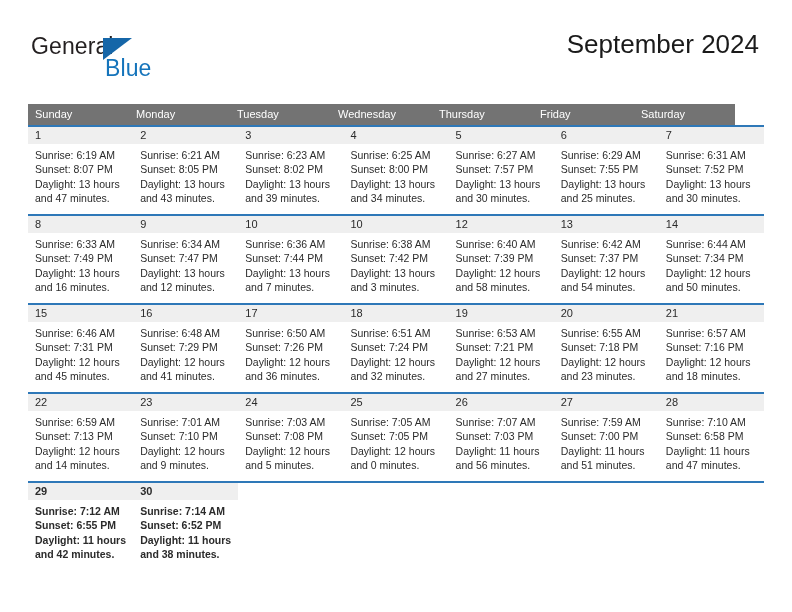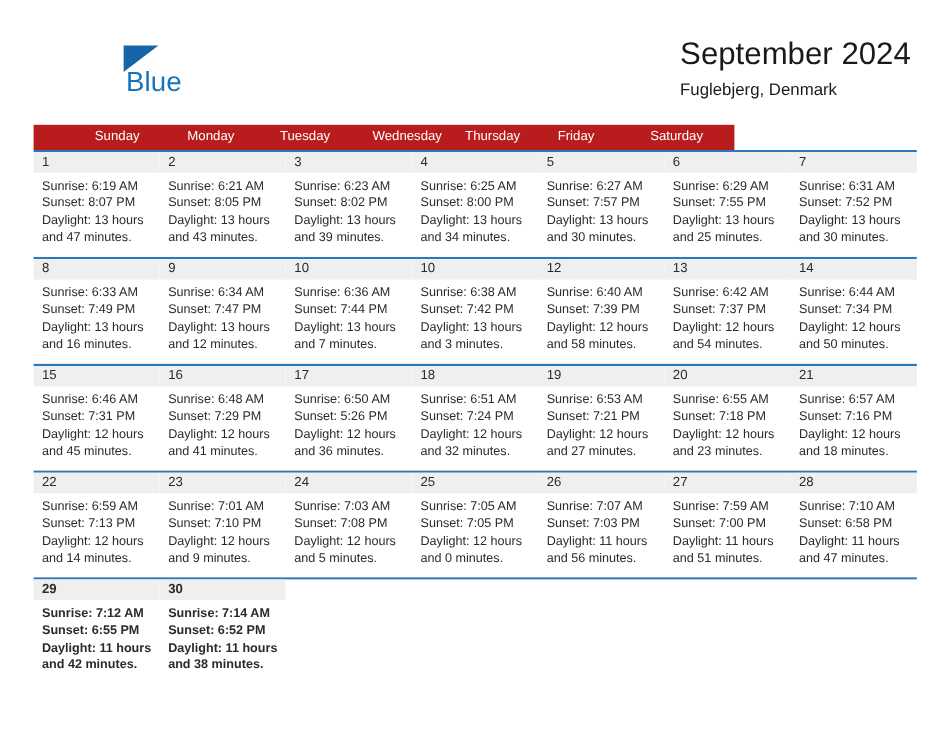--- a/index.html
+++ b/index.html
@@ -58,21 +58,21 @@
     width: 0;
     height: 0;
     border-left: 29px solid #1566a8;
     border-bottom: 22px solid transparent;
   }
 
   .title-block {
     position: absolute;
     right: 33px;
     top: 28px;
-    text-align: left;
+    text-align: center;
   }
   .cal-title {
     font-size: 26px;
     color: #1a1a1a;
     line-height: 32px;
     font-weight: normal;
     margin: 0;
     white-space: nowrap;
   }
   .cal-subtitle {
@@ -86,24 +86,23 @@
 
   
   .cal {
     position: absolute;
     left: 28px;
     top: 104px;
     width: 736px;
   }
   .weekhead {
     display: flex;
-    width: 584px;
+    width: 707px;
     height: 21px;
-    background: #b91c1c;
-    padding-left: 44px;
+    background: #737373;
   }
   .weekhead .dh {
     flex: 1 1 0;
     color: #ffffff;
     font-size: 11px;
     line-height: 21px;
     padding-left: 7px;
     white-space: nowrap;
     overflow: hidden;
   }
@@ -143,27 +142,27 @@
   }
 </style>
 </head>
 <body>
 
 <div id="page">
 
   <div class="top">
 
     <div class="logo">
+      <span class="logo-general">General</span>
       <span class="logo-tri"></span>
       <span class="logo-blue">Blue</span>
     </div>
 
     <div class="title-block">
       <h1 class="cal-title">September 2024</h1>
-      <h2 class="cal-subtitle">Fuglebjerg, Denmark</h2>
     </div>
 
   </div>
 
   <div class="cal">
 
     <div class="weekhead">
       <div class="dh">Sunday</div>
       <div class="dh">Monday</div>
       <div class="dh">Tuesday</div>
@@ -320,21 +319,21 @@
               <div>Sunrise: 6:48 AM</div>
               <div>Sunset: 7:29 PM</div>
               <div>Daylight: 12 hours</div>
               <div>and 41 minutes.</div>
             </div>
           </div>
           <div class="cell filled">
             <div class="datenum">17</div>
             <div class="lines">
               <div>Sunrise: 6:50 AM</div>
-              <div>Sunset: 5:26 PM</div>
+              <div>Sunset: 7:26 PM</div>
               <div>Daylight: 12 hours</div>
               <div>and 36 minutes.</div>
             </div>
           </div>
           <div class="cell filled">
             <div class="datenum">18</div>
             <div class="lines">
               <div>Sunrise: 6:51 AM</div>
               <div>Sunset: 7:24 PM</div>
               <div>Daylight: 12 hours</div>

